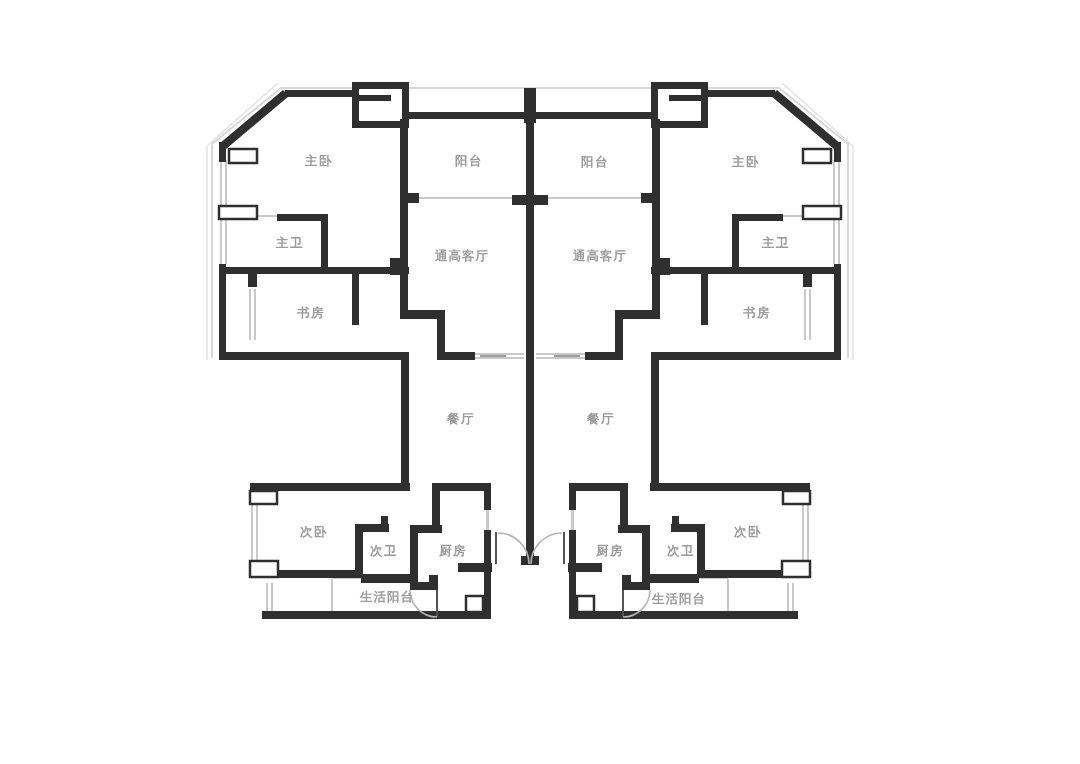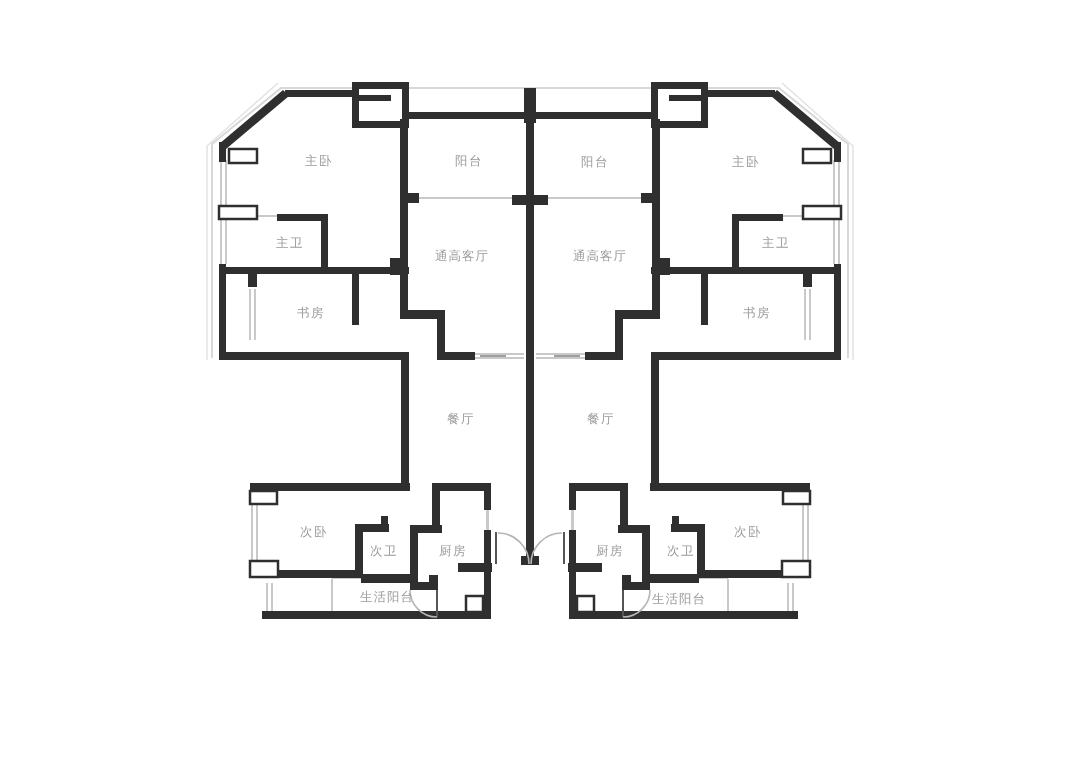--- a/index.html
+++ b/index.html
@@ -1,17 +1,17 @@
 <!DOCTYPE html>
 <html><head>
 <meta charset="utf-8">
 <style>
   html,body{margin:0;padding:0;background:#ffffff;}
   .stage{position:relative;width:1080px;height:764px;background:var(--bg,#ffffff);overflow:hidden;
-         font-family:"Liberation Sans","DejaVu Sans",sans-serif;}
+         font-family:"Liberation Sans","DejaVu Sans",sans-serif;font-weight:bold;}
   svg{display:block;}
   .wall{fill:var(--wall,#2f2f2f);stroke:none;}
   .obox{fill:#ffffff;stroke:var(--wall,#2f2f2f);stroke-width:2.5;}
   .win{fill:var(--win,#c9c9c9);}
   .windark{fill:#9e9e9e;}
   .arc{fill:none;stroke:var(--door,#b5b5b5);stroke-width:1.6;}
   .leaf{stroke:#555555;stroke-width:2;}
   .oline{fill:none;stroke:var(--outer,#d8d8d8);stroke-width:2;}
   .oline2{fill:none;stroke:#e2e2e2;stroke-width:1.5;}
   .room-label{fill:var(--label,#9b9b9b);font-size:12.5px;letter-spacing:1.5px;text-anchor:middle;

